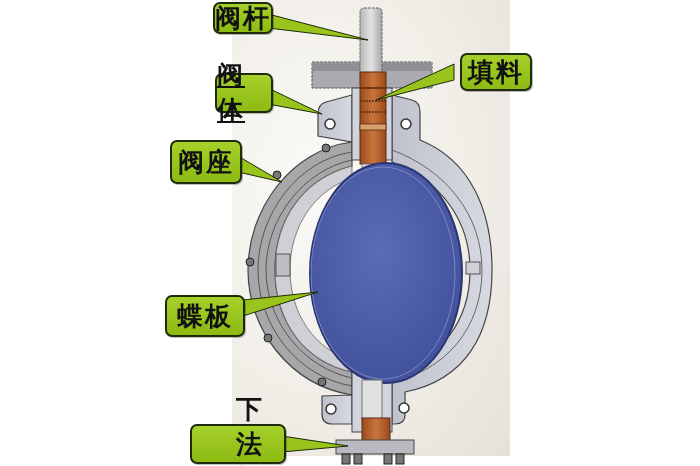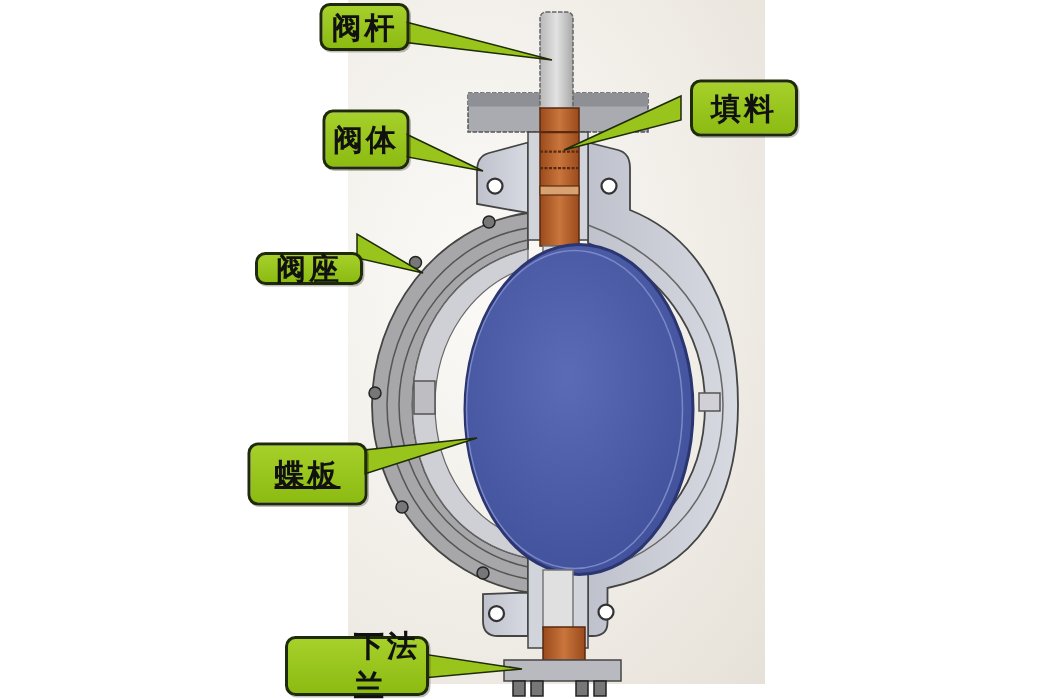--- a/index.html
+++ b/index.html
@@ -4,21 +4,21 @@
 <style>
   html, body { margin:0; padding:0; background:#ffffff; }
   body { width:700px; height:466px; position:relative; overflow:hidden;
          font-family:"DejaVu Sans", sans-serif; }
   .panel { position:absolute; left:232px; top:0; width:278px; height:456px;
            background: radial-gradient(ellipse at 30% 40%, #fbfaf7 0%, #f1eee8 55%, #e6e1d8 100%); }
   svg.diagram { position:absolute; left:0; top:0; width:700px; height:466px; }
   .label { position:absolute; display:flex; align-items:center; justify-content:center;
            background: linear-gradient(#a6d02a, #8cbb12);
            border:2px solid #1e2a08; border-radius:7px;
-           color:#111; font-size:20px; font-weight:bold; letter-spacing:2px;
+           color:#111; font-size:26px; font-weight:bold; letter-spacing:2px;
            font-family:"DejaVu Sans", sans-serif; box-sizing:border-box;
            box-shadow: 1px 1px 0 rgba(0,0,0,0.25); }
 </style>
 </head>
 <body>
 
 <div class="panel"></div>
 
 <svg class="diagram" viewBox="0 0 700 466">
   <defs>
@@ -104,17 +104,17 @@
     <polygon points="268,14 268,28 368,40"></polygon>
     <polygon points="268,88 268,104 322,114"></polygon>
     <polygon points="454,64 454,80 376,100"></polygon>
     <polygon points="238,156 238,172 282,182"></polygon>
     <polygon points="243,300 243,316 318,292"></polygon>
     <polygon points="282,436 282,452 348,446"></polygon>
   </g>
 </svg>
 
 <div class="label" style="left:213px;top:2px;width:60px;height:32px;">阀杆</div>
-<div class="label" style="left:215px;top:73px;width:58px;height:40px;">阀体</div>
+<div class="label" style="left:215px;top:73px;width:58px;height:40px;text-decoration:underline;">阀体</div>
 <div class="label" style="left:460px;top:53px;width:72px;height:38px;">填料</div>
-<div class="label" style="left:170px;top:140px;width:72px;height:22px;margin-top:28px;">阀座</div>
-<div class="label" style="left:165px;top:295px;width:80px;height:42px;text-decoration:underline;">蝶板</div>
+<div class="label" style="left:170px;top:140px;width:72px;height:44px;">阀座</div>
+<div class="label" style="left:165px;top:295px;width:80px;height:42px;">蝶板</div>
 <div class="label" style="left:190px;top:424px;width:96px;height:40px;padding-left:44px;">下法兰</div>
 
 </body></html>

